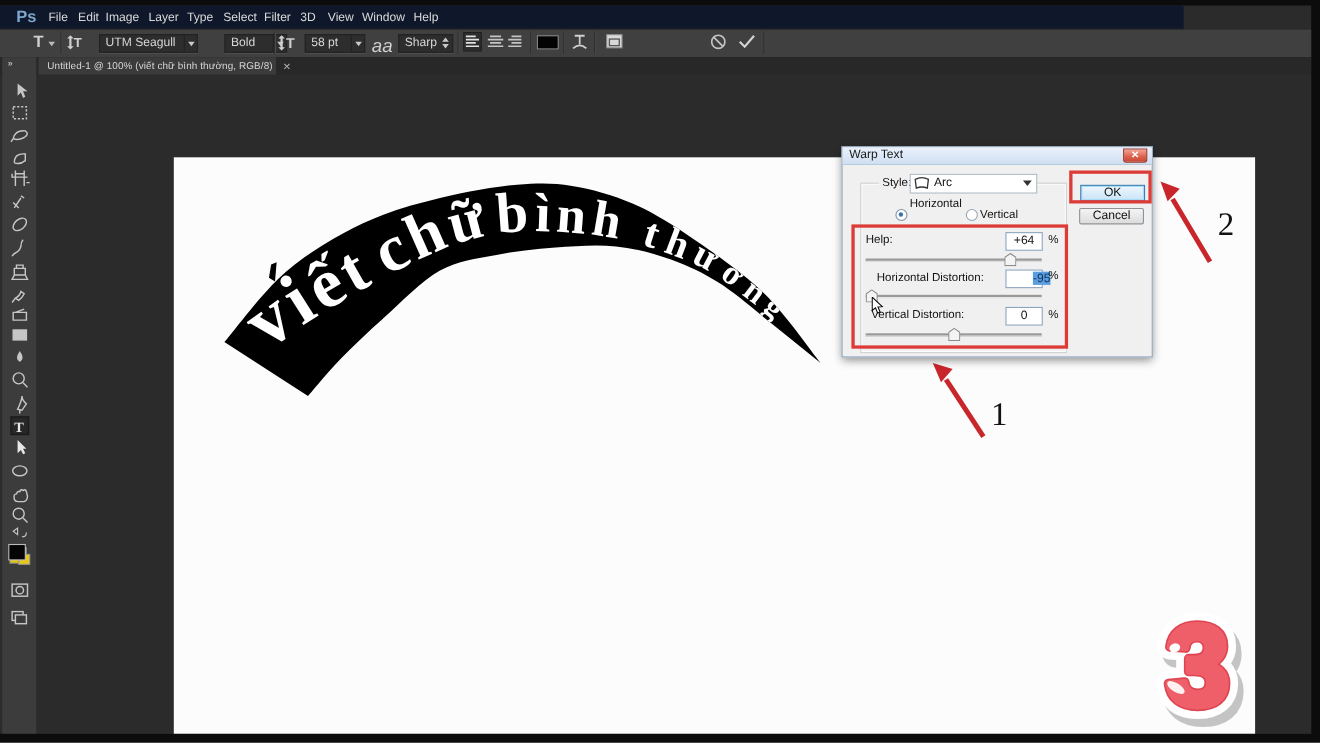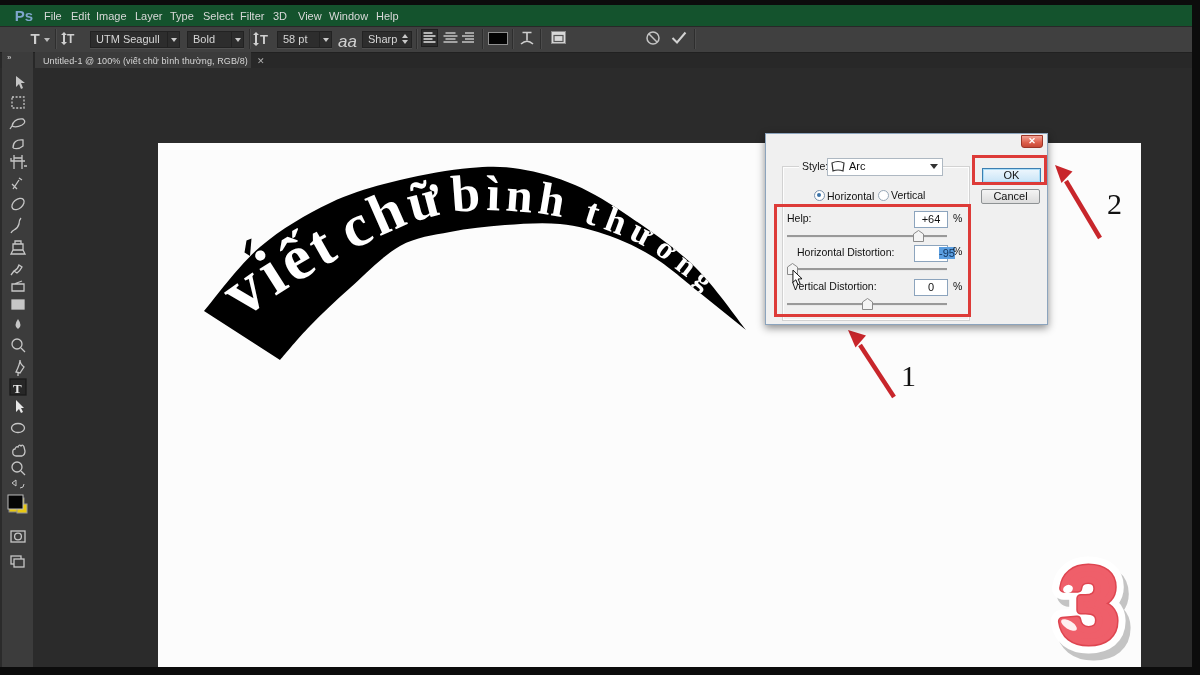--- a/index.html
+++ b/index.html
@@ -1,18 +1,18 @@
 <!DOCTYPE html>
 <html><head>
 <meta charset="utf-8">
 <style>
   html,body{margin:0;padding:0;width:1200px;height:675px;background:#0c0c0c;overflow:hidden;
     font-family:"Liberation Sans",sans-serif;}
   .abs{position:absolute;}
-  #menubar{position:absolute;left:0;top:5px;width:1192px;height:21px;background:#14532d;border-bottom:1px solid #282828;}
+  #menubar{position:absolute;left:0;top:5px;width:1076px;height:21px;background:#0f172a;border-bottom:1px solid #282828;}
   #menubar .mi{position:absolute;top:5px;font-size:11px;color:#d9d9d9;}
   #pslogo{position:absolute;left:11px;top:2px;width:26px;height:17px;
     color:#7fa6cc;font-weight:bold;font-size:15px;text-align:center;line-height:17px;}
   #optbar{position:absolute;left:0;top:27px;width:1192px;height:25px;background:#404040;border-bottom:1px solid #212121;}
   #tabbar{position:absolute;left:0;top:53px;width:1192px;height:15px;background:#282828;}
   #tab{position:absolute;left:35px;top:52px;width:216px;height:16px;background:#3b3b3b;color:#d6d6d6;font-size:11px;line-height:16px;}
   #docarea{position:absolute;left:33px;top:68px;width:1159px;height:599px;background:#2b2b2b;}
   #toolbar{position:absolute;left:2px;top:52px;width:31px;height:615px;background:#3c3c3c;}
   #canvas{position:absolute;left:158px;top:143px;width:983px;height:524px;background:#fcfcfc;}
   .combo{position:absolute;background:#2d2d2d;border:1px solid #222;box-shadow:0 1px 0 rgba(255,255,255,0.08);color:#d6d6d6;font-size:11px;height:15px;top:31px;line-height:15px;}
@@ -60,21 +60,21 @@
     <div class="abs" style="left:24px;top:30px;width:22px;height:18px;color:#cfcfcf;font-size:15px;font-weight:bold;text-align:center;">T</div>
     <div class="abs" style="left:44px;top:38px;width:0;height:0;border-left:3px solid transparent;border-right:3px solid transparent;border-top:4px solid #bbb;"></div>
     <div class="osep" style="left:55px"></div>
     <svg class="abs" style="left:60px;top:30px" width="18" height="17" viewBox="0 0 18 17">
       <g fill="#cfcfcf">
         <path d="M4 2 l3 3 h-2 v7 h2 l-3 3 -3 -3 h2 V5 H1 z"></path>
         <text x="7" y="13" font-size="12" font-weight="bold" font-family="Liberation Sans">T</text>
       </g>
     </svg>
     <div class="combo" style="left:90px;width:88px;"><span class="tx">UTM Seagull</span><span class="btn"></span><span class="arr"></span></div>
-    <div class="combo" style="left:187px;width:55px;"><span class="tx">Bold</span><span class="btn"></span><span class="arr"></span></div>
+    <div class="combo" style="left:204px;width:55px;"><span class="tx">Bold</span><span class="btn"></span><span class="arr"></span></div>
     <div class="osep" style="left:249px"></div>
     <svg class="abs" style="left:252px;top:31px" width="20" height="16" viewBox="0 0 20 16">
       <g fill="#cfcfcf">
         <path d="M4 1 l3 3 h-2 v8 h2 l-3 3 -3 -3 h2 V4 H1 z"></path>
         <text x="8" y="13" font-size="13" font-weight="bold" font-family="Liberation Sans">T</text>
       </g>
     </svg>
     <div class="combo" style="left:277px;width:53px;"><span class="tx">58 pt</span><span class="btn"></span><span class="arr"></span></div>
     <div class="abs" style="left:338px;top:32px;color:#cfcfcf;font-size:17px;font-style:italic;">aa</div>
     <div class="combo" style="left:362px;width:48px;"><span class="tx">Sharp</span><span style="position:absolute;right:3px;top:2px;width:0;height:0;border-left:3px solid transparent;border-right:3px solid transparent;border-bottom:4px solid #c9c9c9;"></span><span style="position:absolute;right:3px;top:8px;width:0;height:0;border-left:3px solid transparent;border-right:3px solid transparent;border-top:4px solid #c9c9c9;"></span></div>
@@ -184,33 +184,34 @@
       <text x="1089" y="641" fill="#c4c4c4" stroke="#c4c4c4" stroke-width="23" stroke-linejoin="round" transform="translate(5,7)">3</text>
       <text x="1089" y="641" fill="#fff" stroke="#fff" stroke-width="23" stroke-linejoin="round">3</text>
       <text x="1089" y="641" fill="#de4550" stroke="#de4550" stroke-width="9" stroke-linejoin="round">3</text>
       <text x="1089" y="641" fill="#ef5f6a" stroke="#ef5f6a" stroke-width="6" stroke-linejoin="round">3</text>
       <ellipse cx="1068" cy="589" rx="5" ry="4" fill="#fff" transform="rotate(-20 1068 589)"></ellipse>
       <ellipse cx="1069" cy="625" rx="9" ry="4" fill="#fff0f1" transform="rotate(32 1069 625)"></ellipse>
     </g>
   </svg>
 
   <div id="dlg">
+    <div id="dlgtitle"><span>Warp Text</span></div>
     <div id="dlgclose">✕</div>
     <div style="position:absolute;left:16px;top:32px;width:186px;height:153px;border:1px solid #d2d2d2;box-shadow:inset 0 0 0 1px #fdfdfd;"></div>
     <div class="dlab" style="left:33px;top:26px;background:#f0f0f0;padding:0 3px;">Style:</div>
     <div class="abs" style="left:61px;top:24px;width:114px;height:16px;background:#fff;border:1px solid #aeb8c2;">
       <svg class="abs" style="left:3px;top:1px" width="14" height="13" viewBox="0 0 14 13">
         <path d="M2 11 L1 3 Q7 0 13 3 L12 11 Q7 9 2 11 Z" fill="none" stroke="#333" stroke-width="1.2"></path>
       </svg>
       <span style="position:absolute;left:21px;top:1px;font-size:11px;">Arc</span>
       <span style="position:absolute;right:4px;top:5px;width:0;height:0;border-left:4px solid transparent;border-right:4px solid transparent;border-top:5px solid #333;"></span>
     </div>
     <div class="abs" style="left:48px;top:56px;width:9px;height:9px;border-radius:50%;background:#fff;border:1px solid #7a92ab;"></div>
     <div class="abs" style="left:50.5px;top:58.5px;width:4px;height:4px;border-radius:50%;background:#3b73a8;"></div>
-    <div class="dlab" style="left:61px;top:56px;">Horizontal</div>
+    <div class="dlab" style="left:61px;top:45px;">Horizontal</div>
     <div class="abs" style="left:112px;top:56px;width:9px;height:9px;border-radius:50%;background:#fff;border:1px solid #98a8b8;"></div>
     <div class="dlab" style="left:125px;top:55px;">Vertical</div>
     <div class="redbox" style="left:8px;top:70px;width:191px;height:107px;"></div>
     <div class="dlab" style="left:21px;top:78px;">Help:</div>
     <div class="dinput" style="left:148px;top:77px;">+64</div>
     <div class="dlab" style="left:187px;top:78px;">%</div>
     <div class="track" style="left:21px;top:101px;width:160px;"></div>
     <div class="thumb" style="left:147px;top:96px;"><svg width="11" height="12" viewBox="0 0 11 12">
         <path d="M5.5 0.5 L10.5 4 L10.5 11.5 L0.5 11.5 L0.5 4 Z" fill="#f4f4f4" stroke="#8a8a8a"></path>
       </svg></div>

